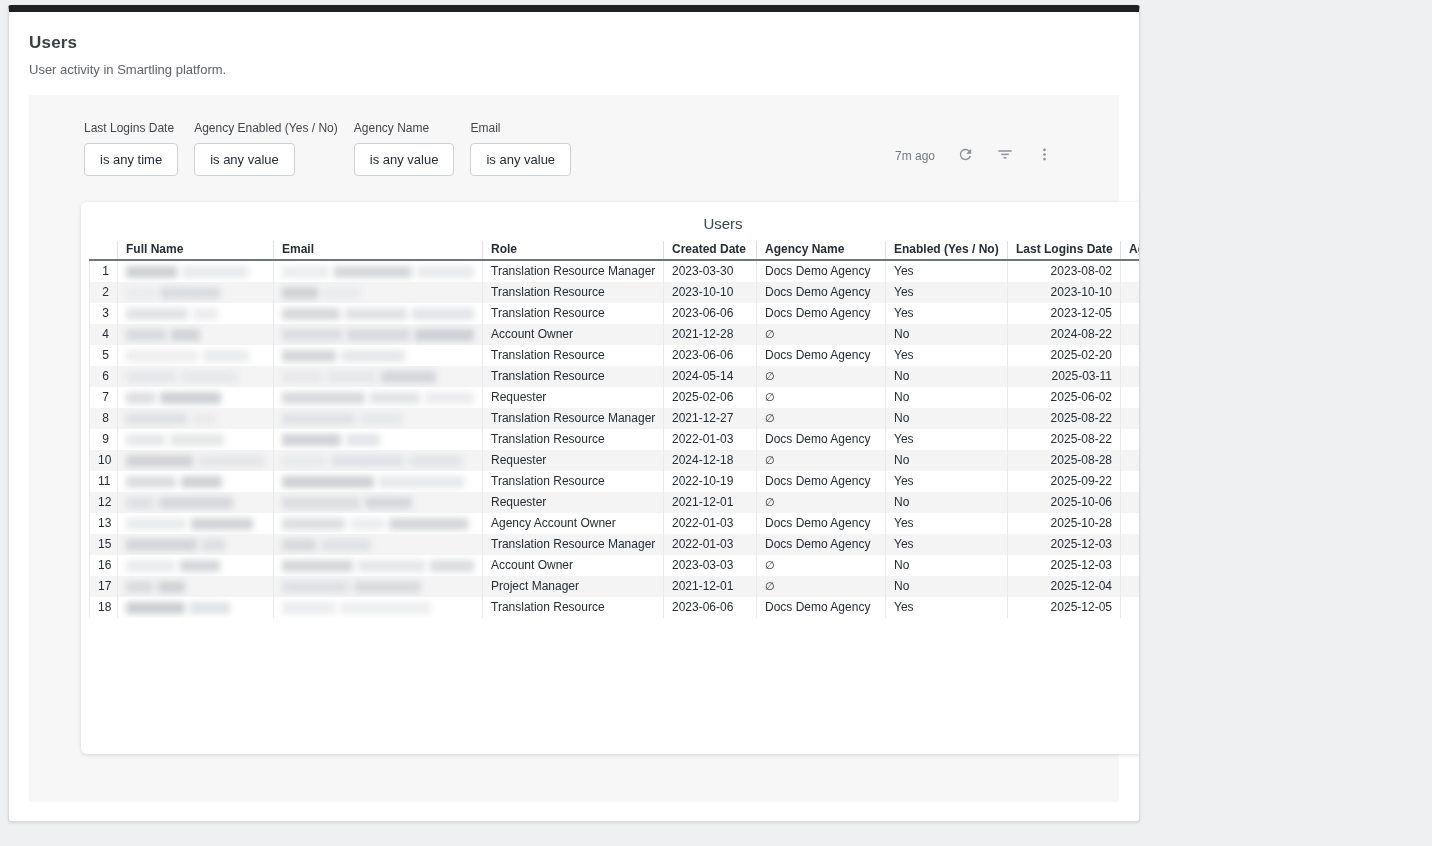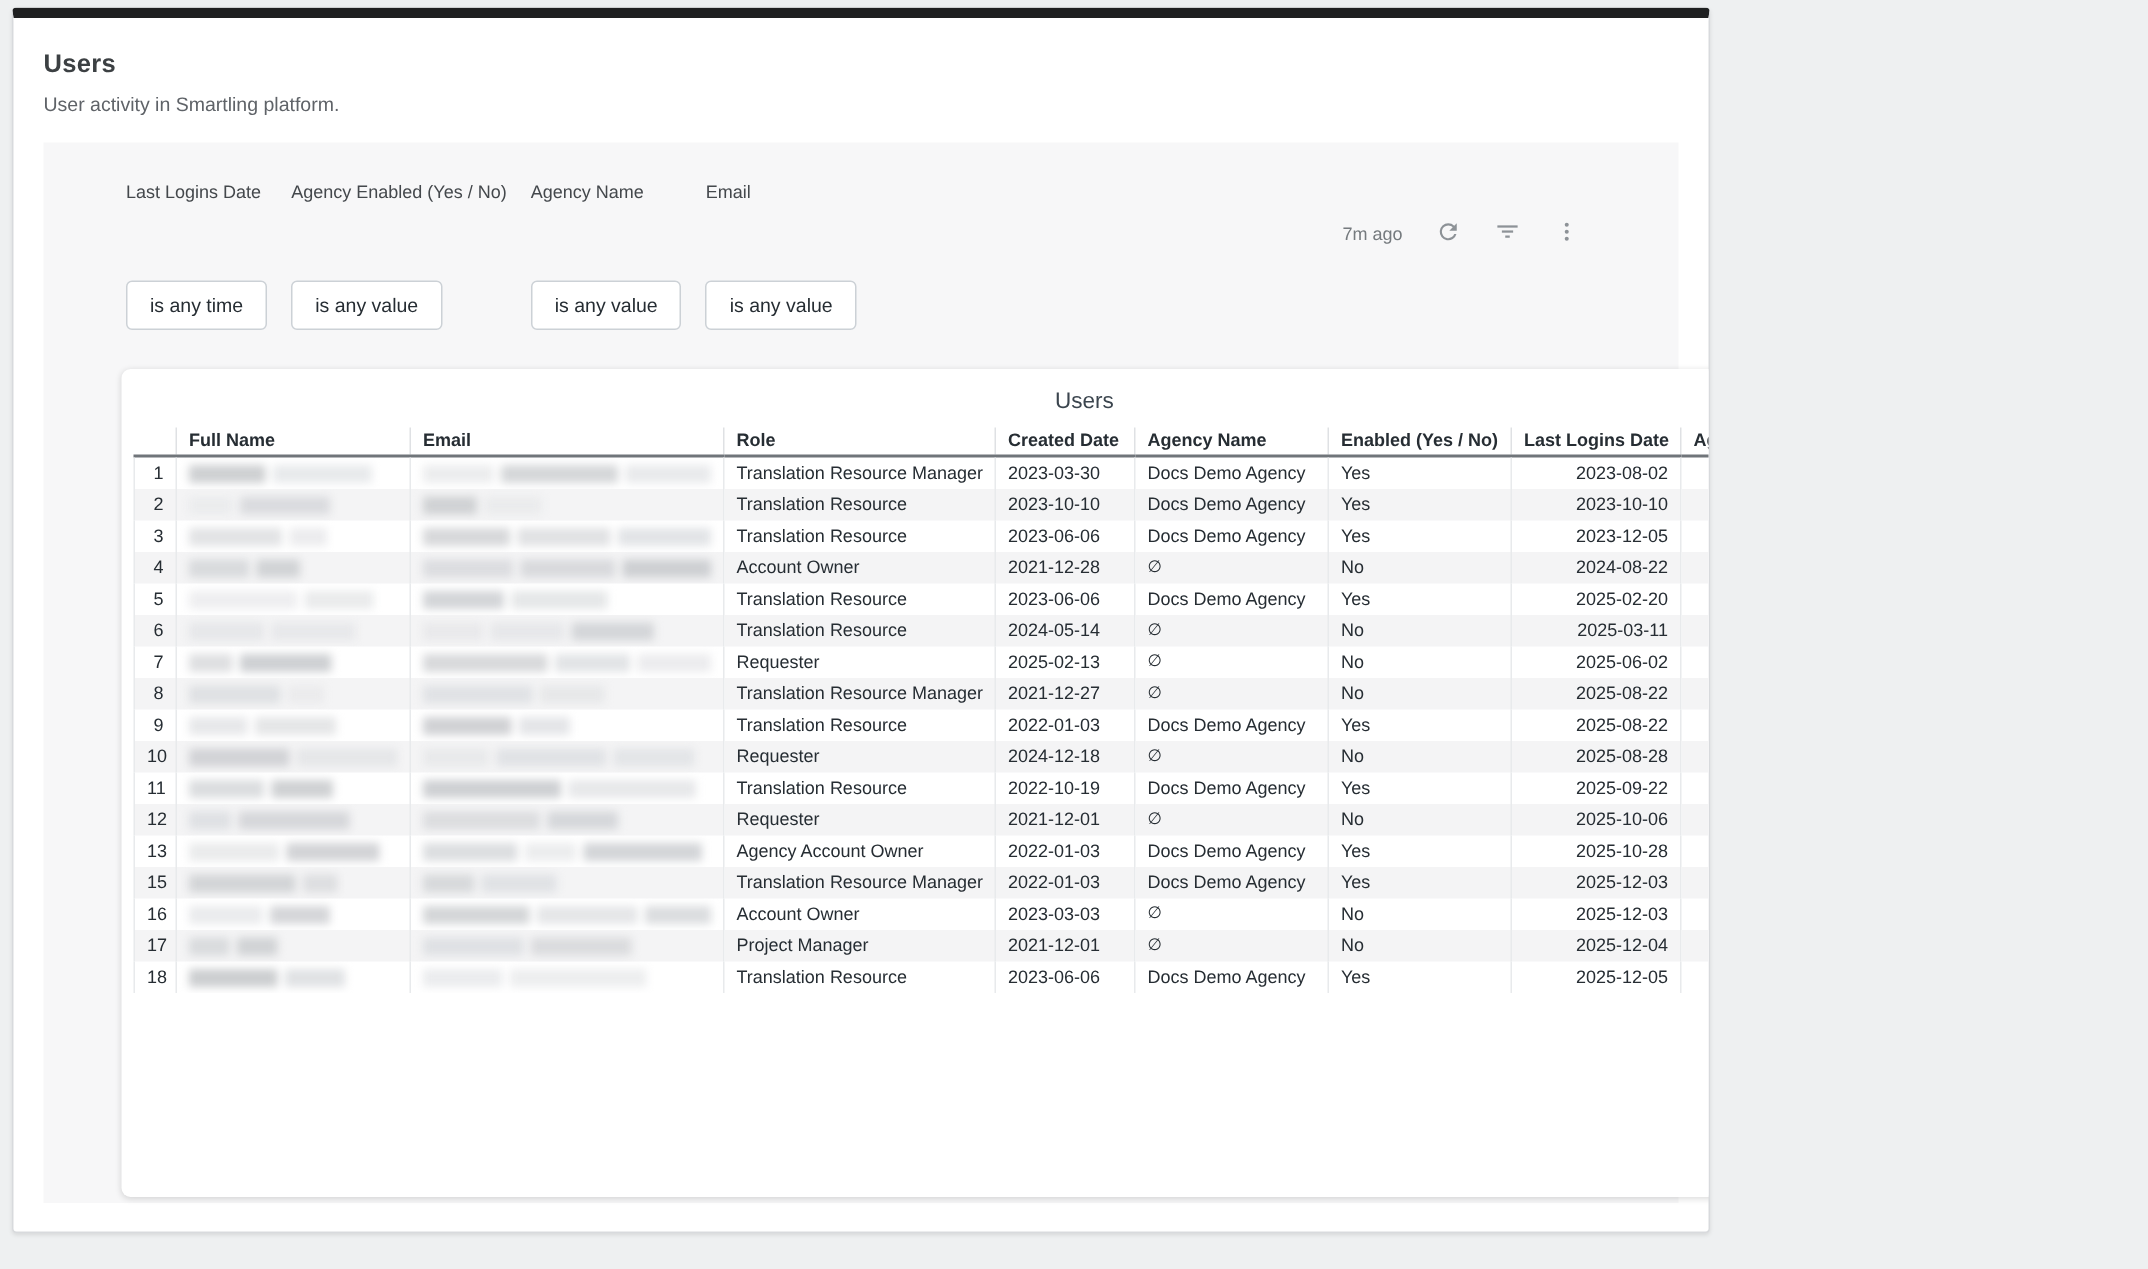--- a/index.html
+++ b/index.html
@@ -30,21 +30,21 @@
     background:#f7f7f8;
     position:relative;
   }
   .filter-bar { display:flex; align-items:flex-start; padding:26px 0 0 55px; }
   .filter-item { margin-right:16px; }
   .filter-label { font-size:12px; color:#44484c; margin-bottom:8px; white-space:nowrap; }
   .filter-button {
     height:33px; min-width:92px; padding:0 15px;
     background:#ffffff; border:1px solid #ccd1d6; border-radius:4px;
     font-family:"Liberation Sans",sans-serif;
-    font-size:13px; color:#262d33; cursor:pointer; white-space:nowrap;margin-top:44px;
+    font-size:13px; color:#262d33; cursor:pointer; white-space:nowrap;
   }
   .dashboard-controls {
     position:absolute; top:48px; right:64px;
     display:flex; align-items:center; gap:18px;
   }
   .refresh-time { font-size:12px; color:#757a7e; margin-right:2px; }
   .icon-btn { background:none; border:none; padding:2px; cursor:pointer; display:flex; align-items:center; }
 
   .tile {
     width:1284px; margin:26px 0 0 52px;
@@ -303,21 +303,21 @@
                 </div>
               </td>
               <td>
                 <div class="blur-wrap">
                   <span style="width: 88px; background: rgb(201, 203, 206); opacity: 0.73;"></span>
                   <span style="width: 52px; background: rgb(221, 223, 226); opacity: 0.86;"></span>
                   <span style="width: 52px; background: rgb(228, 229, 231); opacity: 0.72;"></span>
                 </div>
               </td>
               <td>Requester</td>
-              <td>2025-02-13</td>
+              <td>2025-02-06</td>
               <td class="null-cell">∅</td>
               <td>No</td>
               <td class="r">2025-06-02</td>
               <td class="r">7</td>
             </tr>
             <tr>
               <td class="r">8</td>
               <td>
                 <div class="blur-wrap">
                   <span style="width: 61px; background: rgb(210, 212, 215); opacity: 0.61;"></span>

